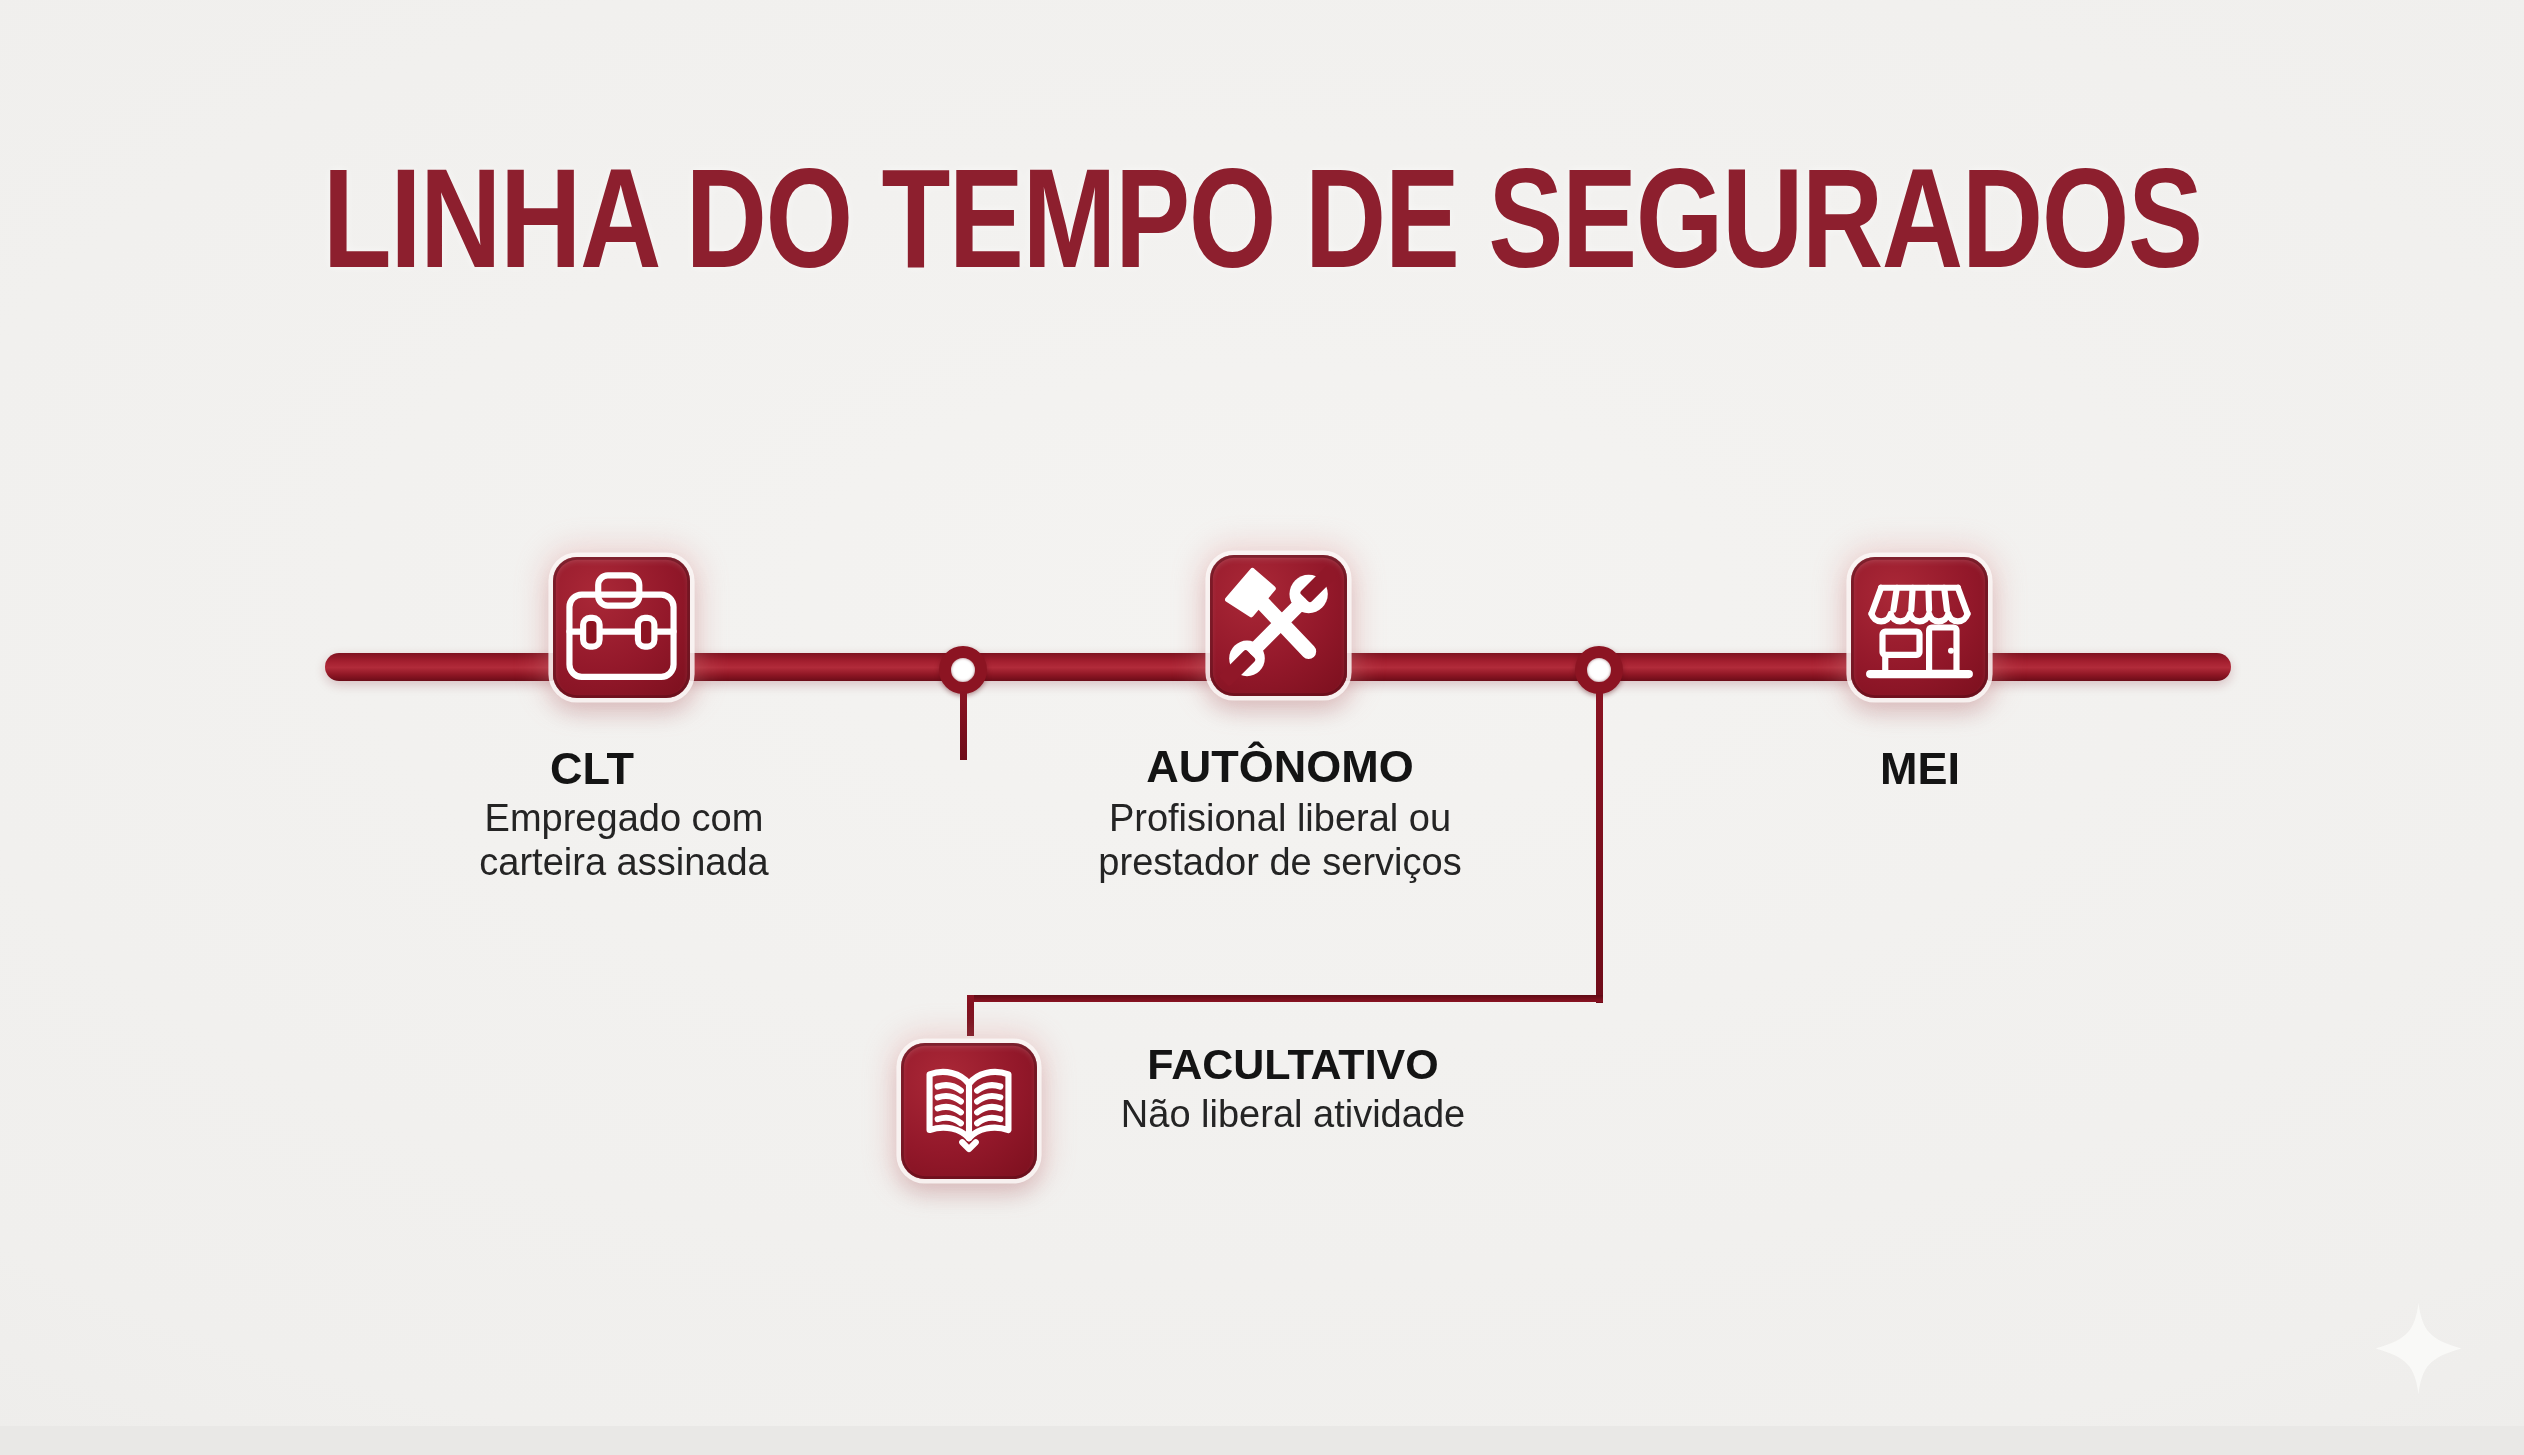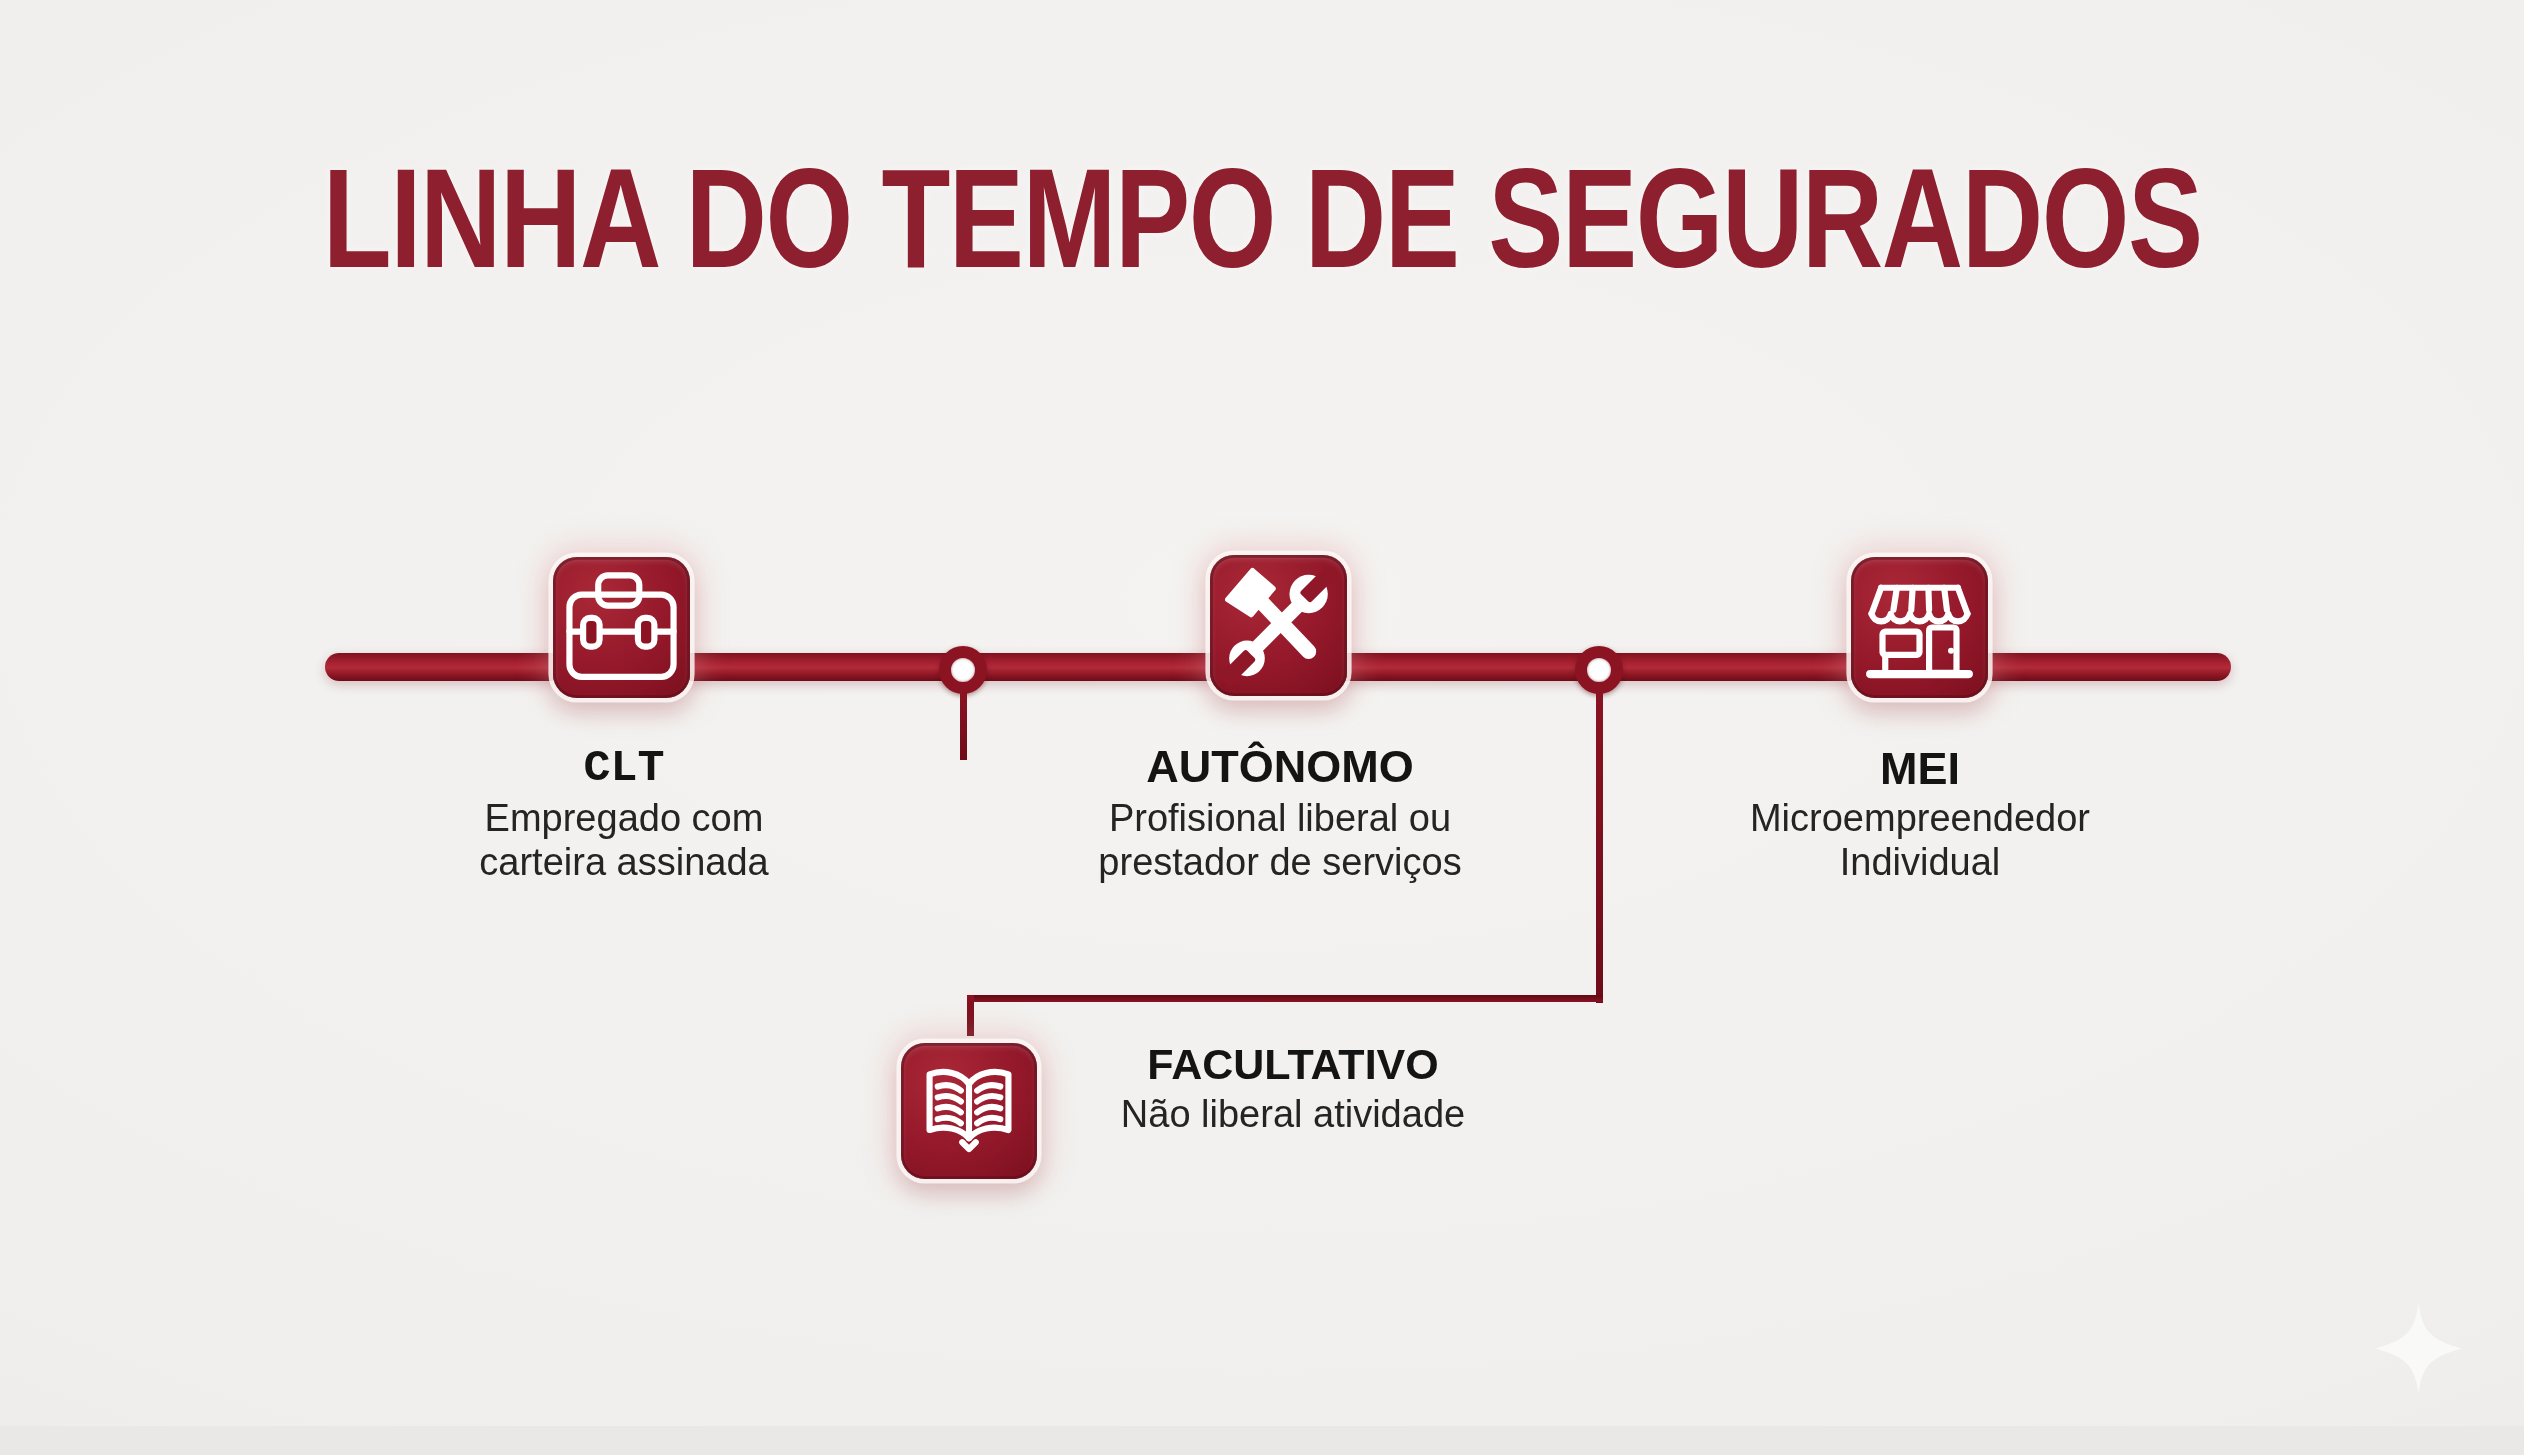--- a/index.html
+++ b/index.html
@@ -38,21 +38,21 @@
   
   .connector{position:absolute;background:linear-gradient(180deg,#8a1322,#6f0c19);}
   .stub-1{left:960px;top:691px;width:6.5px;height:69px;}
   .vert-2{left:1596px;top:691px;width:7.4px;height:312px;}
   .horiz-branch{left:967px;top:995px;width:636px;height:7.4px;
     background:linear-gradient(180deg,#5f0a14,#8a1322);}
   .stub-3{left:967px;top:995px;width:7.4px;height:41px;}
   
   .node-label{position:absolute;transform:translateX(-50%);font-weight:bold;font-size:45px;
     color:#141414;white-space:nowrap;}
-  .label-clt{left:624px;top:743px;font-family:Liberation Mono, monospace;}
+  .label-clt{left:592px;top:743px;}
   .label-aut{left:1280px;top:741px;}
   .label-mei{left:1920px;top:743px;}
   .label-fac{left:1293px;top:1040px;font-size:43px;text-align:right;}
   .node-desc{position:absolute;transform:translateX(-50%);font-size:38px;line-height:44px;
     color:#242424;text-align:center;white-space:nowrap;}
   .desc-clt{left:624px;top:796px;}
   .desc-aut{left:1280px;top:796px;}
   .desc-mei{left:1920px;top:796px;}
   .desc-fac{left:1293px;top:1092px;}
   
@@ -143,24 +143,20 @@
     <div>carteira assinada</div>
   </div>
 
   <div class="node-label label-aut">AUTÔNOMO</div>
   <div class="node-desc desc-aut">
     <div>Profisional liberal ou</div>
     <div>prestador de serviços</div>
   </div>
 
   <div class="node-label label-mei">MEI</div>
-  <div class="node-desc desc-mei">
-    <div>Microempreendedor</div>
-    <div>Individual</div>
-  </div>
 
   <div class="node-label label-fac">FACULTATIVO</div>
   <div class="node-desc desc-fac">
     <div>Não liberal atividade</div>
   </div>
 
   <svg class="sparkle" viewBox="0 0 100 104">
     <path d="M50,2 C54,32 62,42 97,52 C62,62 54,72 50,102 C46,72 38,62 3,52 C38,42 46,32 50,2 Z" fill="#fbfbf9"></path>
   </svg>
 

